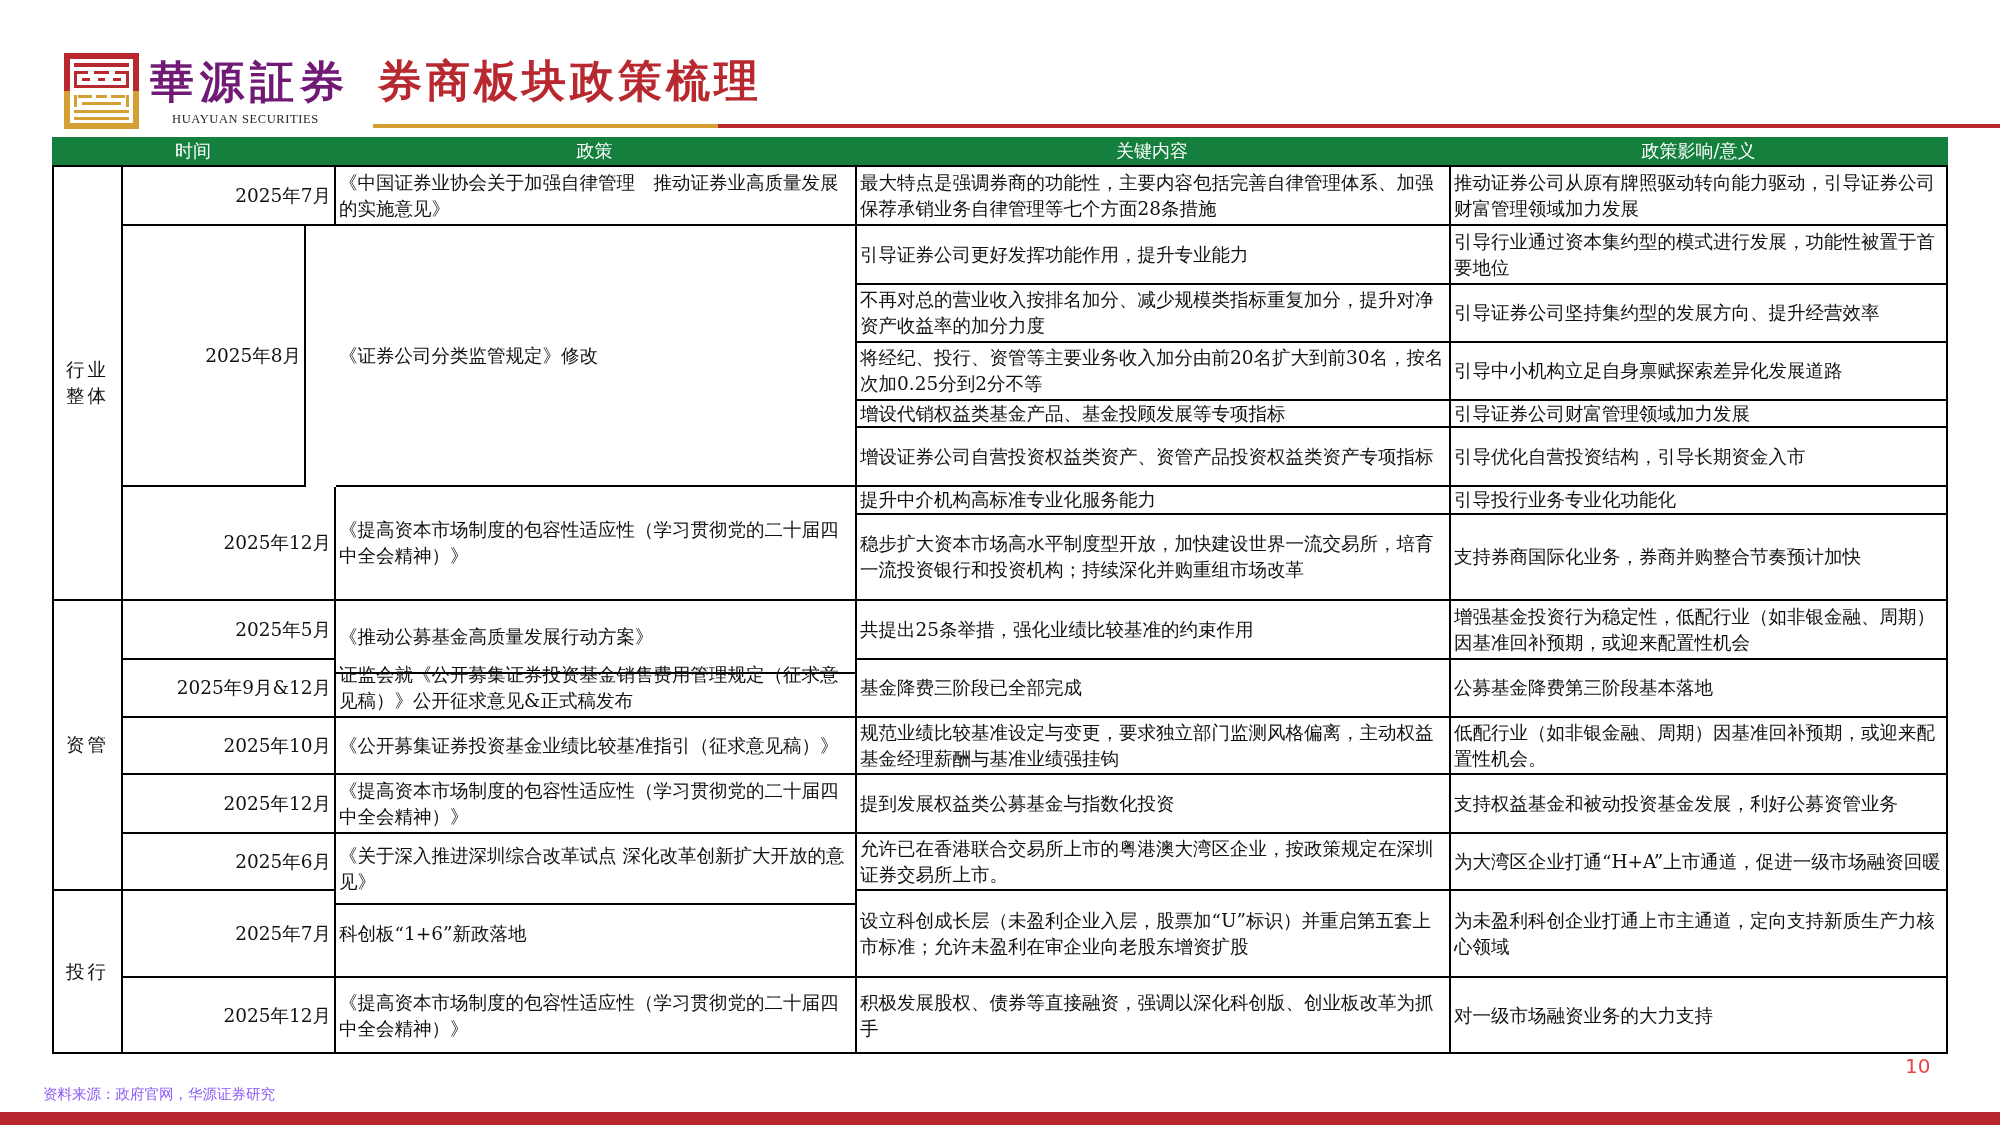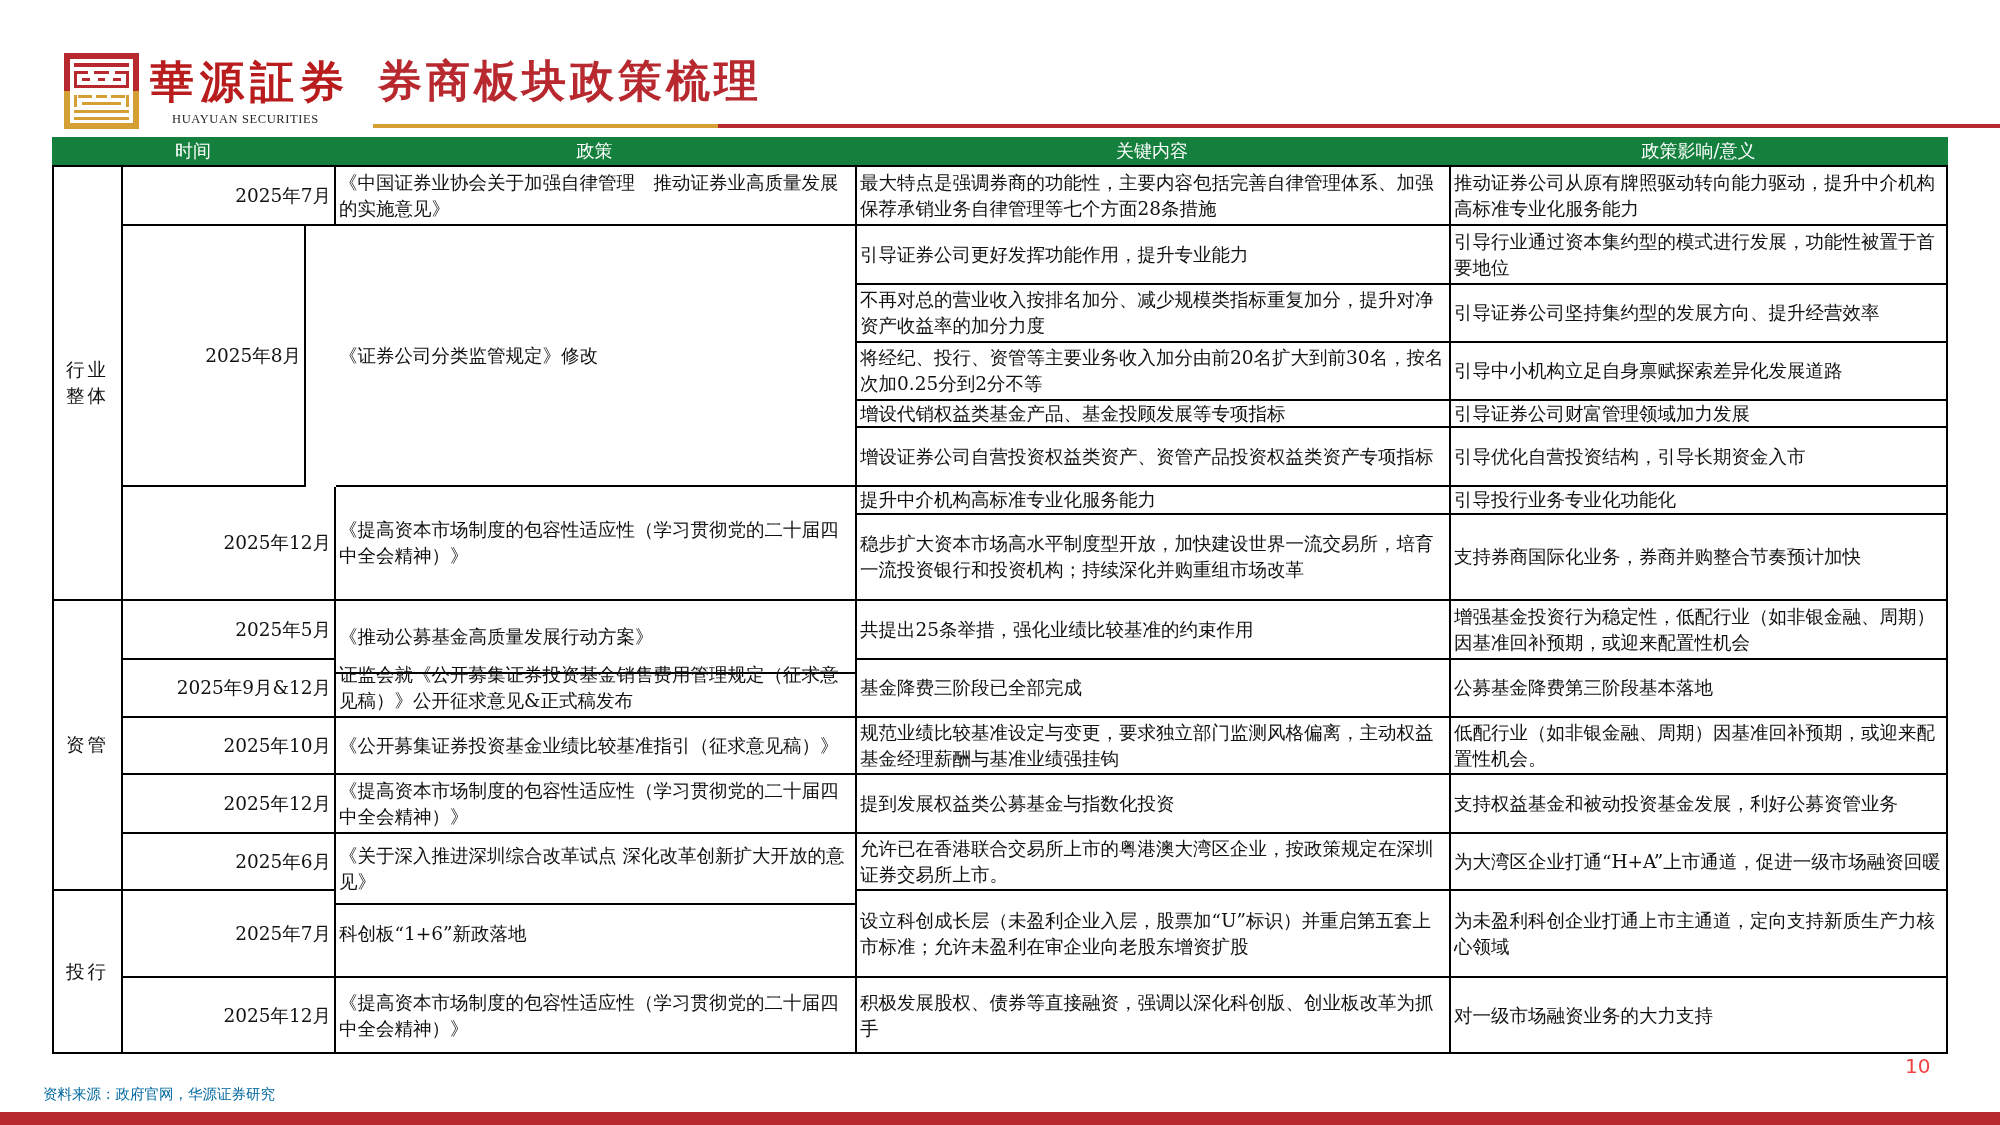--- a/index.html
+++ b/index.html
@@ -9,21 +9,21 @@
     font-family:"DejaVu Serif","Liberation Serif",serif;
     color:#111;
   }
   
   .logo {
     position:absolute; left:64px; top:53px; width:75px; height:76px;
   }
   .brand-cn {
     position:absolute; left:150px; top:56px; height:52px;
     font-family:"DejaVu Serif",serif; font-weight:bold;
-    font-size:44px; letter-spacing:6px; color:#b91c1c; line-height:52px;
+    font-size:44px; letter-spacing:6px; color:#701a75; line-height:52px;
   }
   .brand-en {
     position:absolute; left:172px; top:112px;
     font-family:"Liberation Serif",serif; font-size:12.5px; letter-spacing:0.6px;
     color:#2a2424; line-height:14px; white-space:nowrap;
   }
   .page-title {
     position:absolute; left:378px; top:55px;
     font-family:"DejaVu Serif",serif; font-weight:bold;
     font-size:44px; letter-spacing:4px; color:#b8282f; line-height:52px; white-space:nowrap;
@@ -57,21 +57,21 @@
   }
   .cell.center { justify-content:flex-end; text-align:center; }
   .cell.noright { border-right:none; }
   .cell.nobottom { border-bottom:none; }
   .cell span { display:block; }
   .cat span { width:62px; text-align:center; letter-spacing:3px; }
 
   
   .source-note {
     position:absolute; left:43px; top:1085px;
-    font-size:14.5px; line-height:18px; color:#0369a1; white-space:nowrap;
+    font-size:14.5px; line-height:18px; color:#8b5cf6; white-space:nowrap;
   }
   .page-number {
     position:absolute; left:1905px; top:1054px;
     font-family:"DejaVu Sans",sans-serif; font-size:20px; color:#ef4444; line-height:24px;
   }
   .footer-bar {
     position:absolute; left:0; top:1112px; width:2000px; height:13px; background:#b8282f;
   }
 </style>
 </head>
@@ -227,21 +227,21 @@
       <span>允许已在香港联合交易所上市的粤港澳大湾区企业，按政策规定在深圳证券交易所上市。</span>
     </div>
   <div class="cell" style="left:803px;top:724px;width:594px;height:87px">
       <span>设立科创成长层（未盈利企业入层，股票加“U”标识）并重启第五套上市标准；允许未盈利在审企业向老股东增资扩股</span>
     </div>
   <div class="cell nobottom" style="left:803px;top:811px;width:594px;height:75px">
       <span>积极发展股权、债券等直接融资，强调以深化科创版、创业板改革为抓手</span>
     </div>
 
   <div class="cell noright" style="left:1397px;top:0;width:496px;height:59px">
-      <span>推动证券公司从原有牌照驱动转向能力驱动，提升中介机构高标准专业化服务能力</span>
+      <span>推动证券公司从原有牌照驱动转向能力驱动，引导证券公司财富管理领域加力发展</span>
     </div>
   <div class="cell noright" style="left:1397px;top:59px;width:496px;height:59px">
       <span>引导行业通过资本集约型的模式进行发展，功能性被置于首要地位</span>
     </div>
   <div class="cell noright" style="left:1397px;top:118px;width:496px;height:58px">
       <span>引导证券公司坚持集约型的发展方向、提升经营效率</span>
     </div>
   <div class="cell noright" style="left:1397px;top:176px;width:496px;height:58px">
       <span>引导中小机构立足自身禀赋探索差异化发展道路</span>
     </div>

